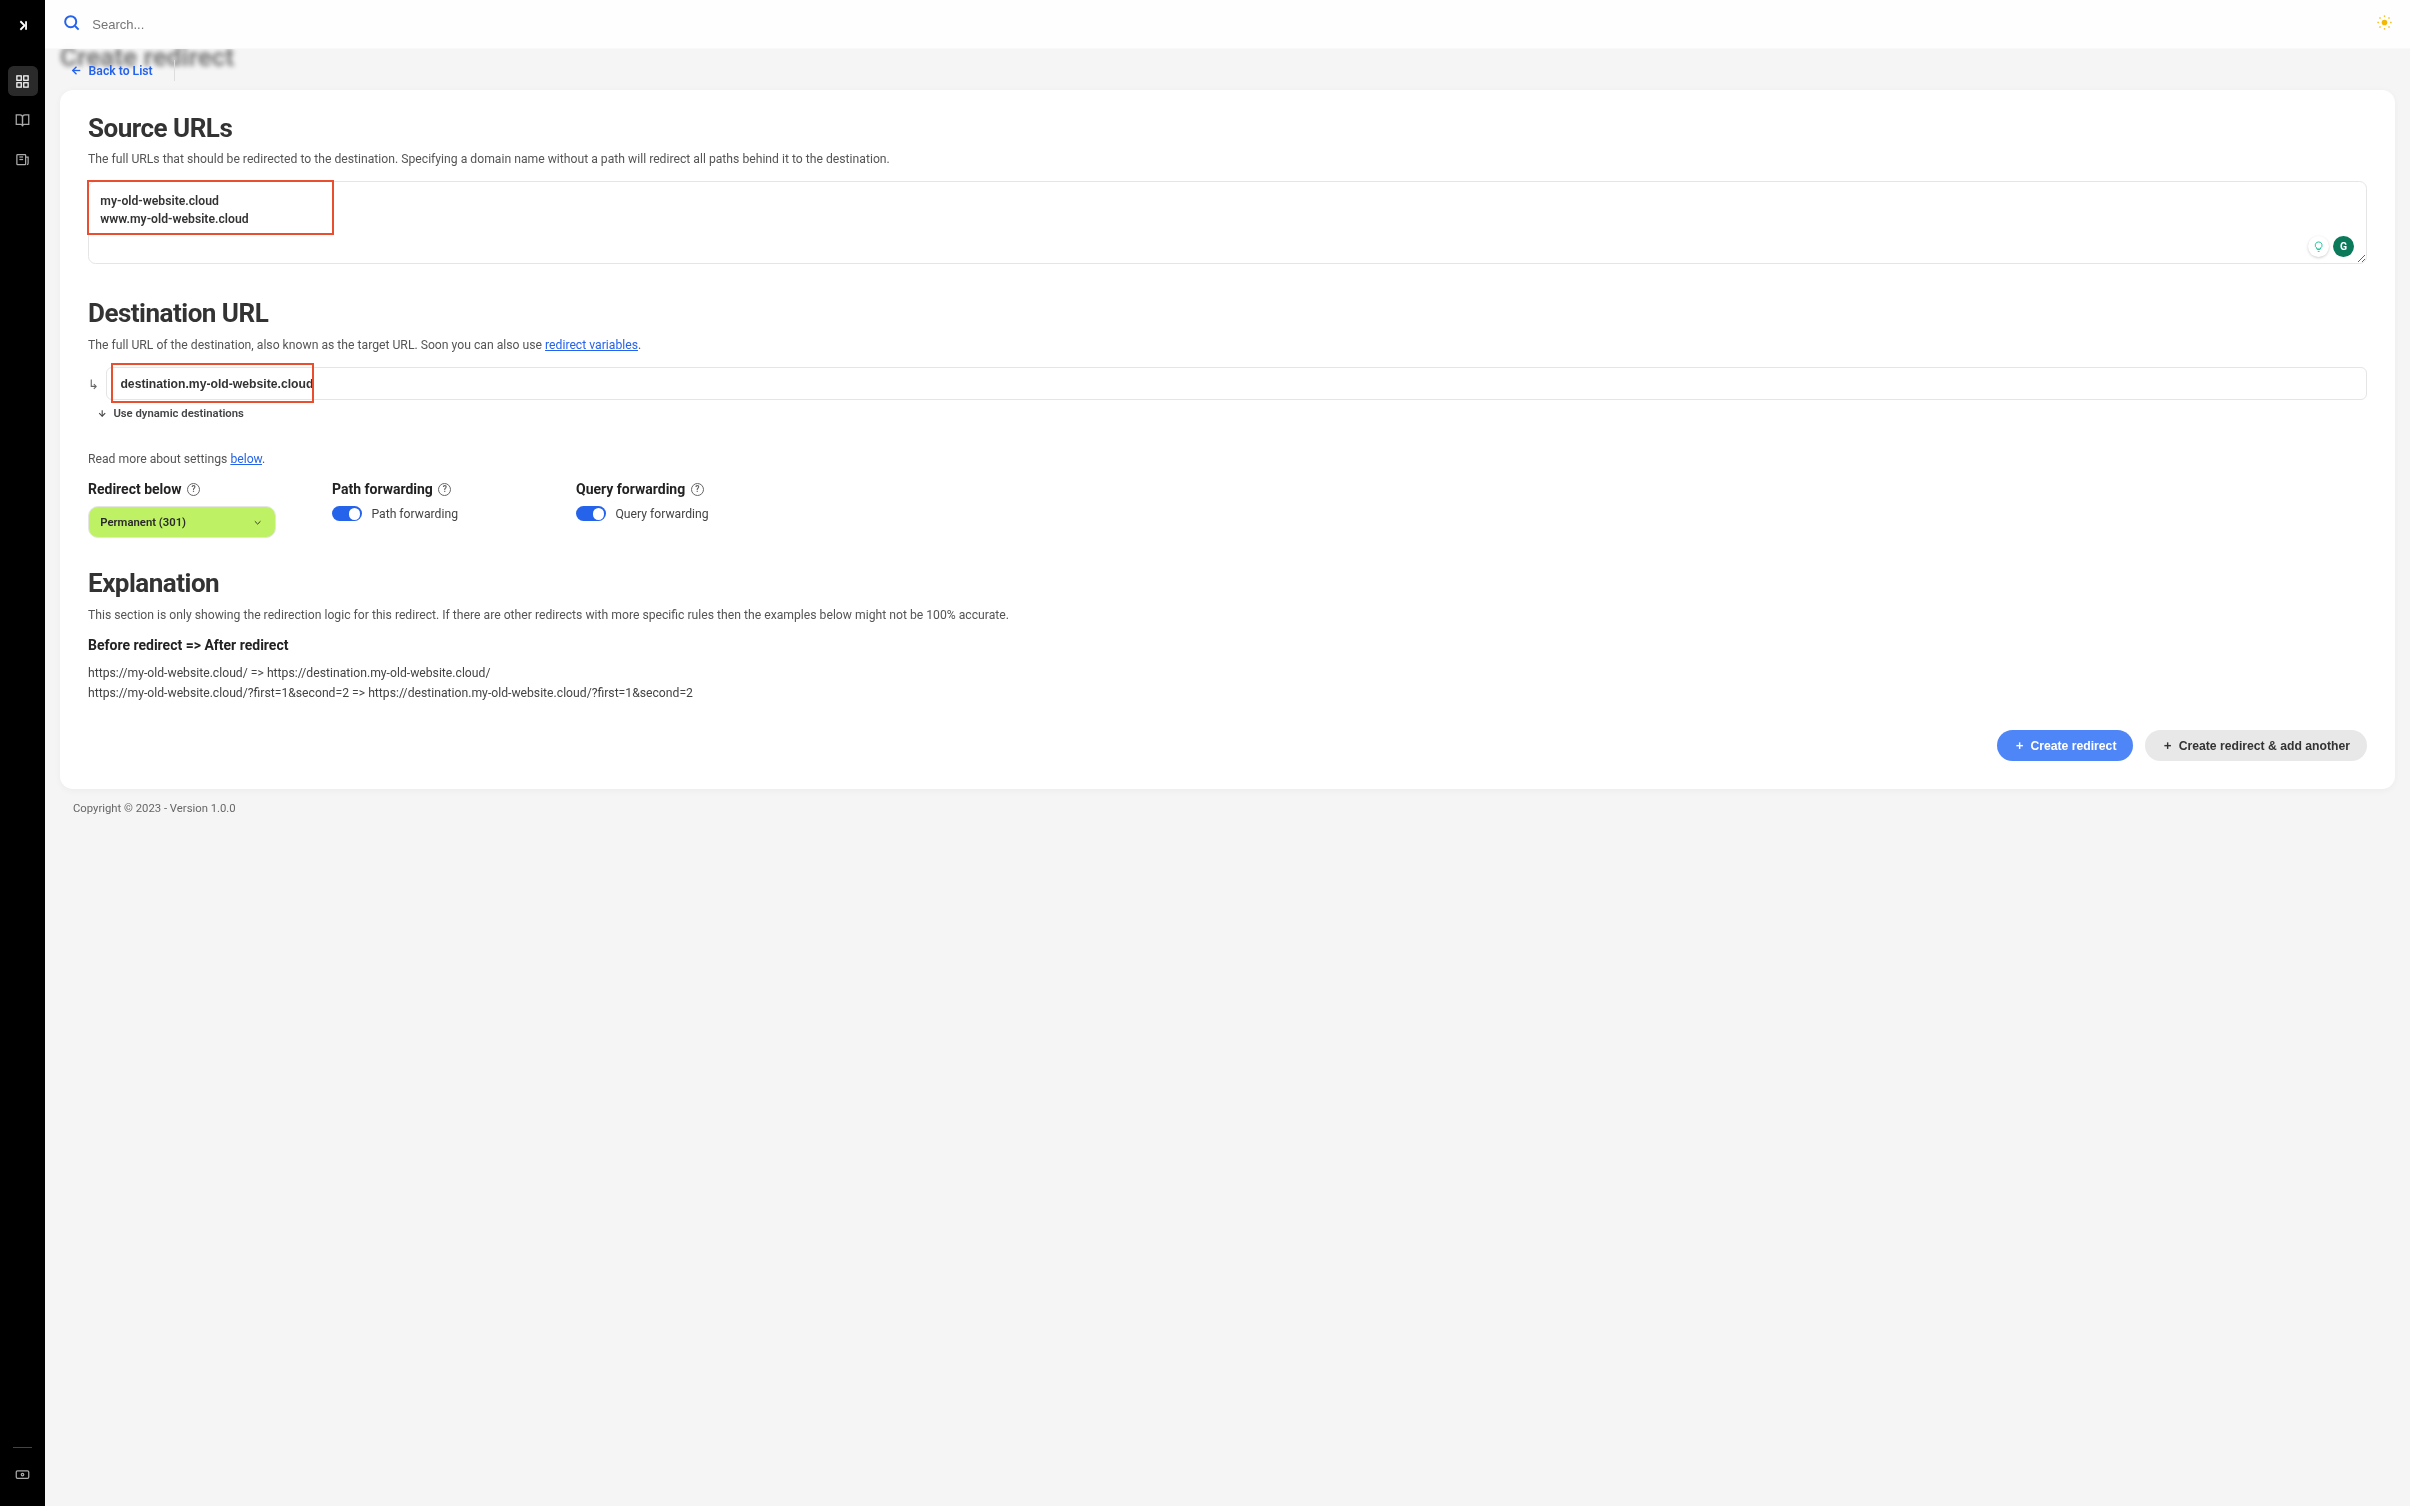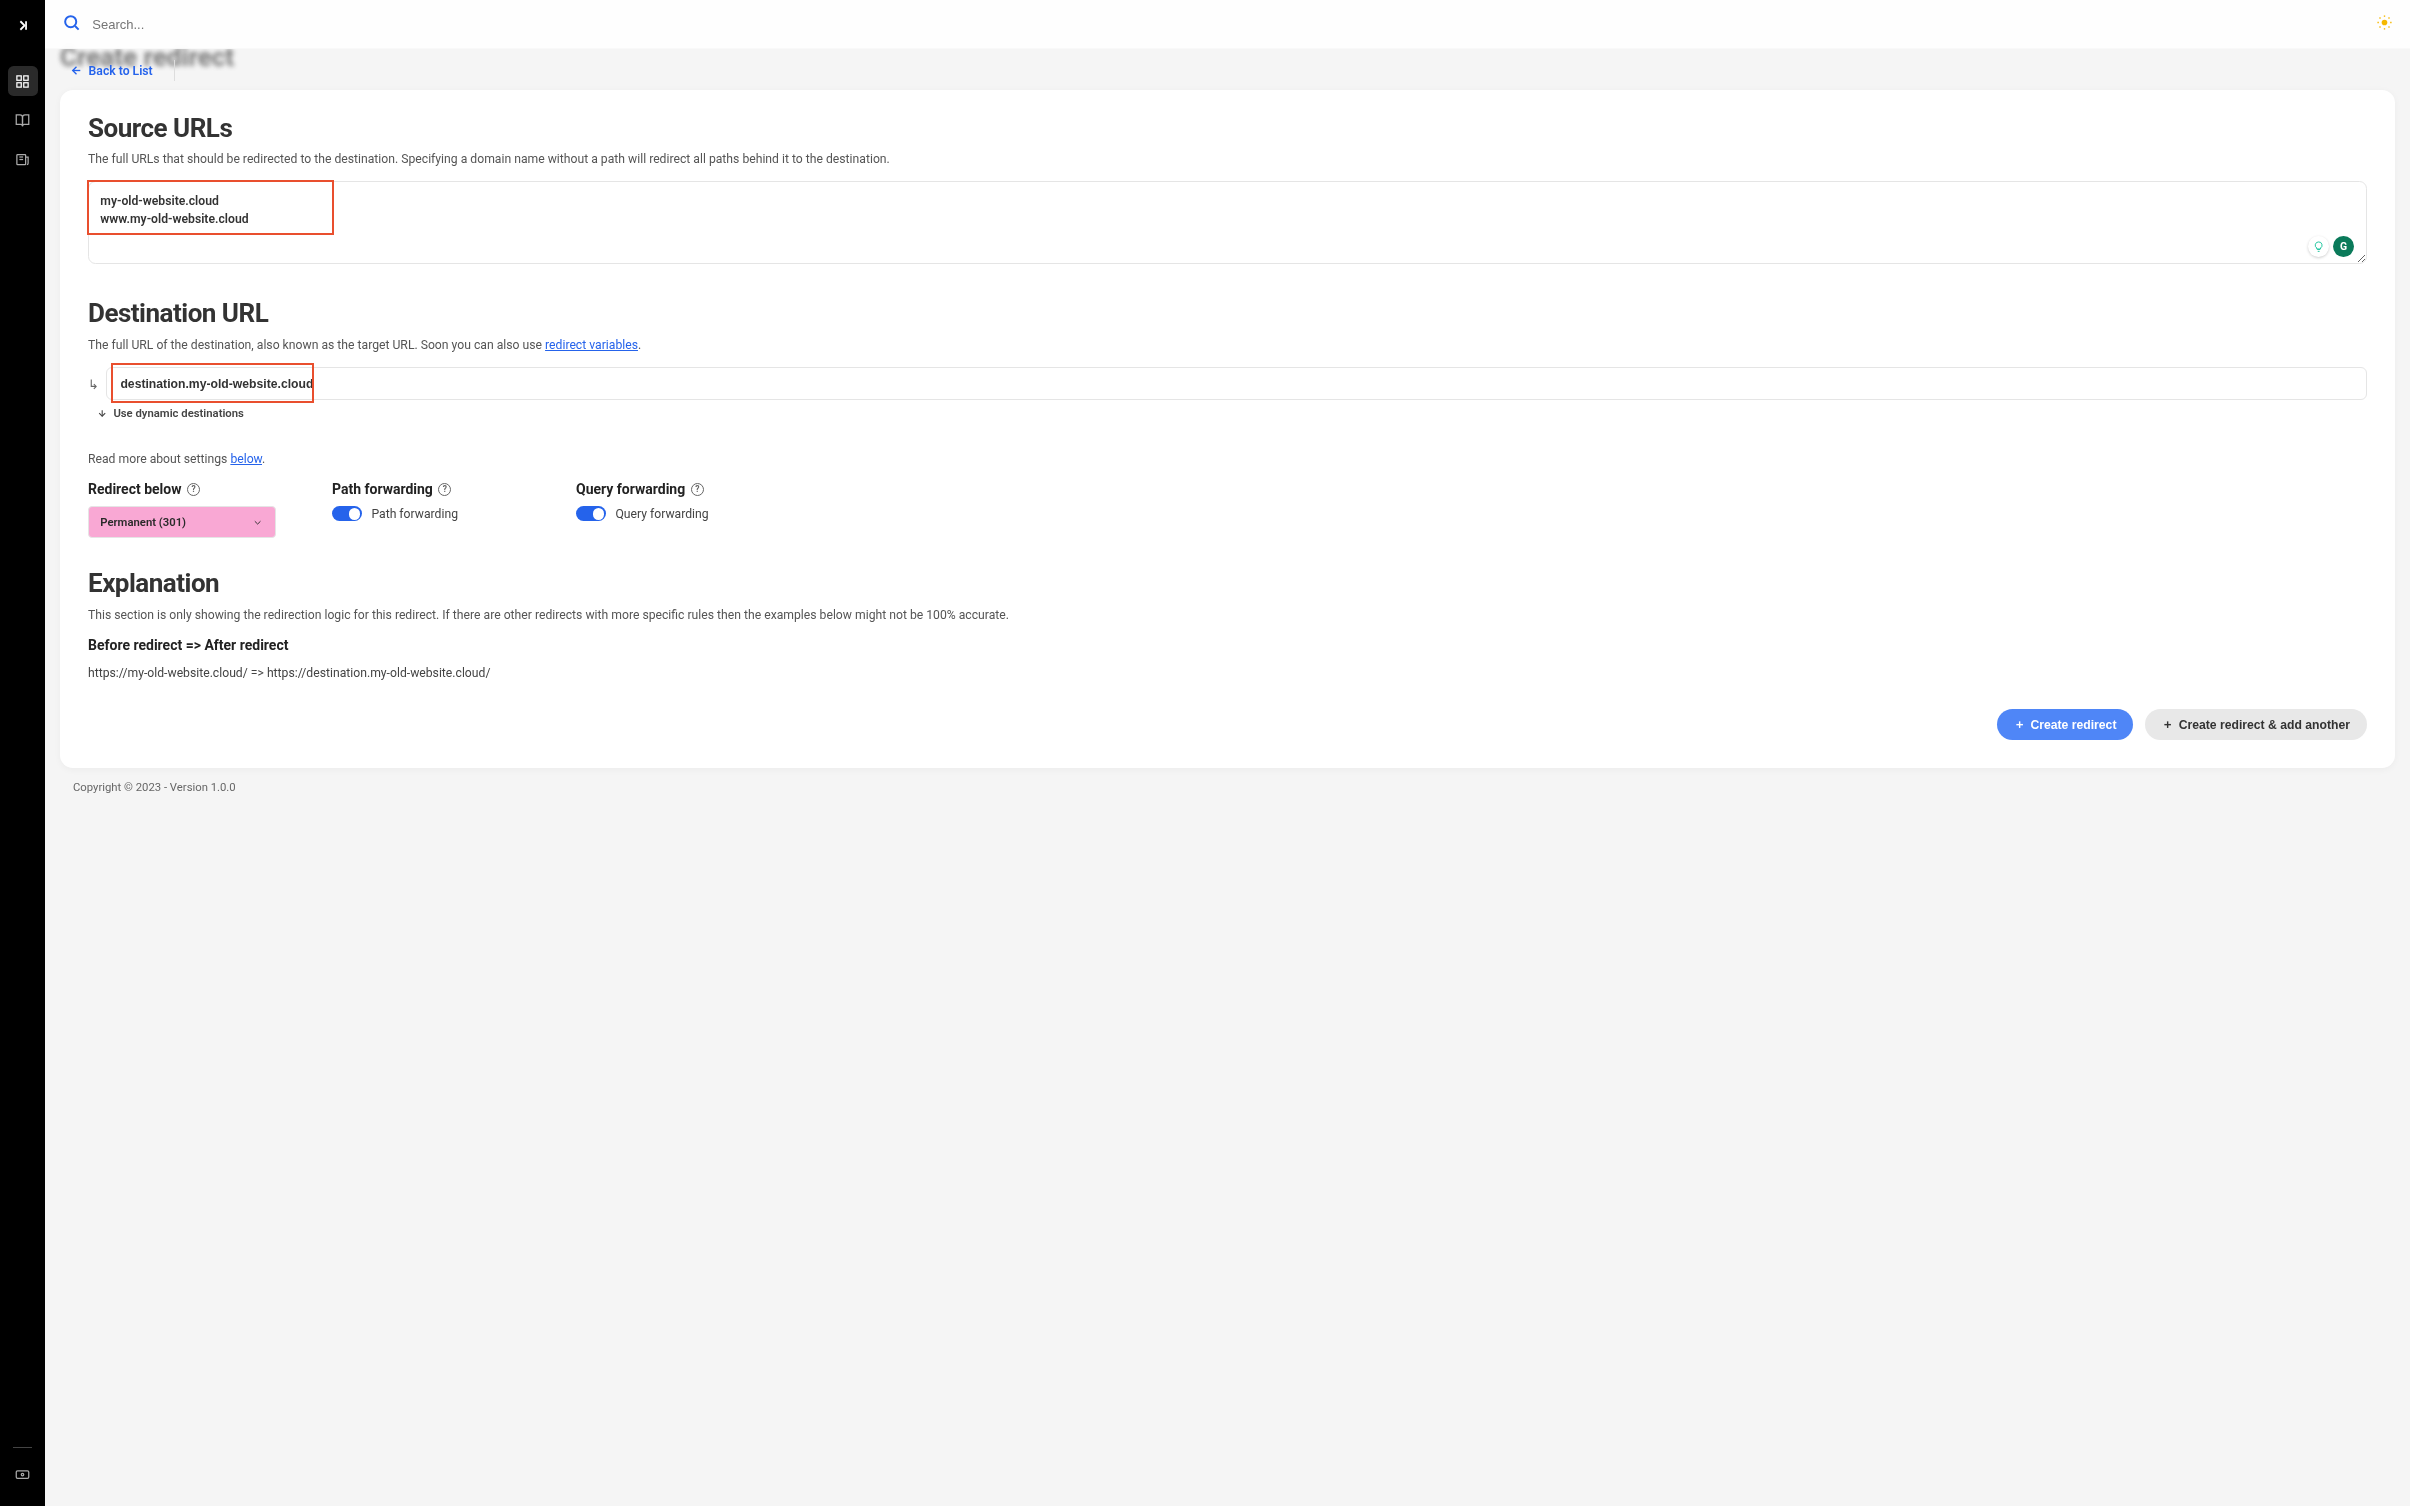--- a/index.html
+++ b/index.html
@@ -46,21 +46,21 @@
     .dest-arrow { color: #666; font-size: 13px; margin-top: 1.9px; }
     .dest-input { flex: 1; border: 0.9px solid #e5e5e5; border-radius: 6px; padding: 8.5px 13px; font-size: 12.2px; font-weight: 600; color: #333; }
     .highlight-rect-2 { position: absolute; top: -3.8px; left: 22.6px; width: 203px; height: 40px; border: 2.8px solid #e94f2e; pointer-events: none; z-index: 5; }
     .dynamic-link { display: flex; align-items: center; gap: 5.6px; margin-top: 6.6px; margin-left: 9.4px; font-size: 11.3px; font-weight: 600; color: #444; cursor: pointer; }
     
     
     .settings-row { display: flex; gap: 56px; margin-top: 13px; }
     .setting-col { min-width: 188px; }
     .setting-label { font-size: 14px; font-weight: 700; color: #222; margin-bottom: 9.4px; display: flex; align-items: center; gap: 5.6px; }
     .help-icon { width: 13px; height: 13px; border: 1.4px solid #666; border-radius: 50%; display: inline-flex; align-items: center; justify-content: center; font-size: 8.5px; color: #666; }
-    .select { width: 188px; padding: 8.5px 11.3px; border: 0.9px solid #e5e5e5; border-radius: 4px; font-size: 11.3px; font-weight: 600; background: #f9a8d4; display: flex; justify-content: space-between; align-items: center; cursor: pointer; }
+    .select { width: 188px; padding: 8.5px 11.3px; border: 0.9px solid #e5e5e5; border-radius: 10px; font-size: 11.3px; font-weight: 600; background: #bef264; display: flex; justify-content: space-between; align-items: center; cursor: pointer; }
     .toggle-row { display: flex; align-items: center; gap: 9.4px; }
     .toggle { width: 30px; height: 15px; background: #2563eb; border-radius: 9.4px; position: relative; cursor: pointer; }
     .toggle::after { content: ''; position: absolute; width: 11.3px; height: 11.3px; background: #fff; border-radius: 50%; top: 1.9px; right: 1.9px; }
     .toggle-label { font-size: 12.2px; color: #444; }
     
     
     .before-after { font-size: 14px; font-weight: 700; color: #222; margin-bottom: 9.4px; }
     .example-line { font-size: 12.2px; color: #444; line-height: 1.7; }
     
     
@@ -226,20 +226,21 @@
         </div>
       </div>
     </div>
 
     <div class="section" style="margin-bottom:9.4px">
       <h2 class="section-title">Explanation</h2>
       <p class="section-desc">This section is only showing the redirection logic for this redirect. If there are other redirects with more specific rules then the examples below might not be 100% accurate.</p>
       <p class="before-after">Before redirect =&gt; After redirect</p>
       <div id="examples">
           <p class="example-line">https://my-old-website.cloud/ =&gt; https://destination.my-old-website.cloud/</p>
+          <p class="example-line">https://my-old-website.cloud/?first=1&amp;second=2 =&gt; https://destination.my-old-website.cloud/?first=1&amp;second=2</p>
         </div>
     </div>
 
     <div class="btn-row">
       <button class="btn btn-primary">
         <svg width="11.3" height="11.3" viewBox="0 0 24 24" fill="none" stroke="currentColor" stroke-width="3">
             <line x1="12" y1="5" x2="12" y2="19"></line>
             <line x1="5" y1="12" x2="19" y2="12"></line>
           </svg>
         <span>Create redirect</span>

